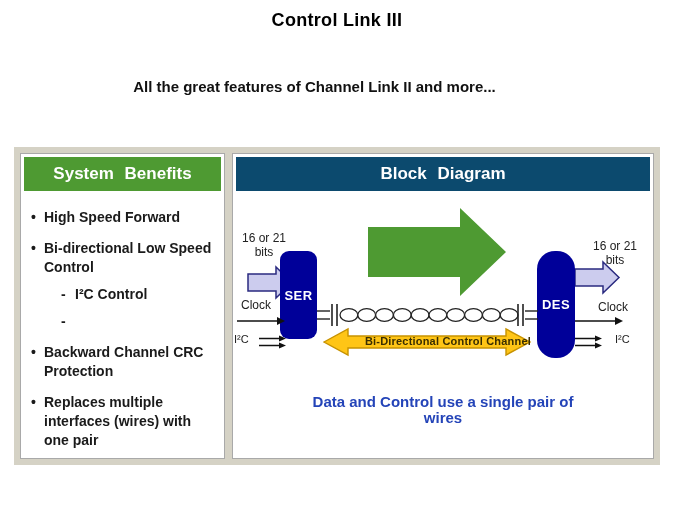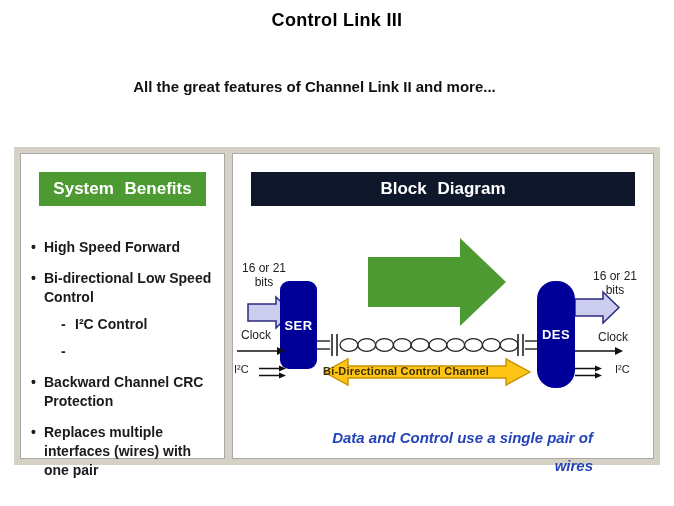--- a/index.html
+++ b/index.html
@@ -17,47 +17,47 @@
   }
   .frame{
     position:absolute;left:14px;top:147px;width:646px;height:318px;
     background:#D5D2C5;box-sizing:border-box;padding:6px;display:flex;gap:7px;
   }
   .panel{background:#fff;border:1px solid #a9a9a9;box-sizing:border-box;display:flex;flex-direction:column;}
   .panel-left{width:205px;flex:0 0 205px;}
   .panel-right{flex:1 1 auto;}
   .panel-header{
     height:34px;flex:0 0 34px;display:flex;align-items:center;justify-content:center;
-    color:#fff;font-weight:bold;font-size:17px;word-spacing:6px;margin:18px;
+    color:#fff;font-weight:bold;font-size:17px;word-spacing:6px;margin:3px;
   }
   .hdr-green{background:#4E9A32;}
-  .hdr-navy{background:#0f172a;}
+  .hdr-navy{background:#0c4a6e;}
   .benefits-body{padding:14px 6px 6px 10px;font-weight:bold;font-size:14px;line-height:19px;}
   .b-item{display:flex;margin-top:12px;}
   .b-item:first-child{margin-top:0;}
   .b-item .marker{flex:0 0 13px;}
   .b-sub{margin-top:8px;padding-left:30px;}
   .b-sub .marker{flex:0 0 14px;}
   .diagram-body{position:relative;flex:1 1 auto;}
   .abs{position:absolute;}
   .blk{
     background:#000099;border-radius:9px;color:#fff;font-weight:bold;font-size:13px;
     display:flex;align-items:center;justify-content:center;letter-spacing:.5px;
   }
   .small-lbl{font-size:12px;color:#222;line-height:14px;text-align:center;white-space:pre-line;}
   .i2c-lbl{font-size:11px;color:#222;}
   .fwd-label{
     color:#fff;font-weight:bold;font-size:13.5px;line-height:17px;text-align:center;white-space:pre-line;
   }
   .bidir-label{
-    width:208px;text-align:left;font-size:11px;font-weight:bold;color:#3A2E00;letter-spacing:.2px;
+    width:208px;text-align:right;font-size:11px;font-weight:bold;color:#3A2E00;letter-spacing:.2px;
   }
   .caption{
-    width:300px;left:50%;transform:translateX(-50%);text-align:right;
-    color:#2444B8;font-weight:bold;font-size:15px;line-height:28px;font-style:italic;
+    width:300px;left:50%;transform:translateX(-50%);text-align:center;
+    color:#2444B8;font-weight:bold;font-size:15px;line-height:16px;
   }
   svg{display:block;}
 </style>
 </head>
 <body>
 
 <div class="title">Control Link III</div>
 <div class="subtitle">All the great features of Channel Link II and more...</div>
 
 <div class="frame">

